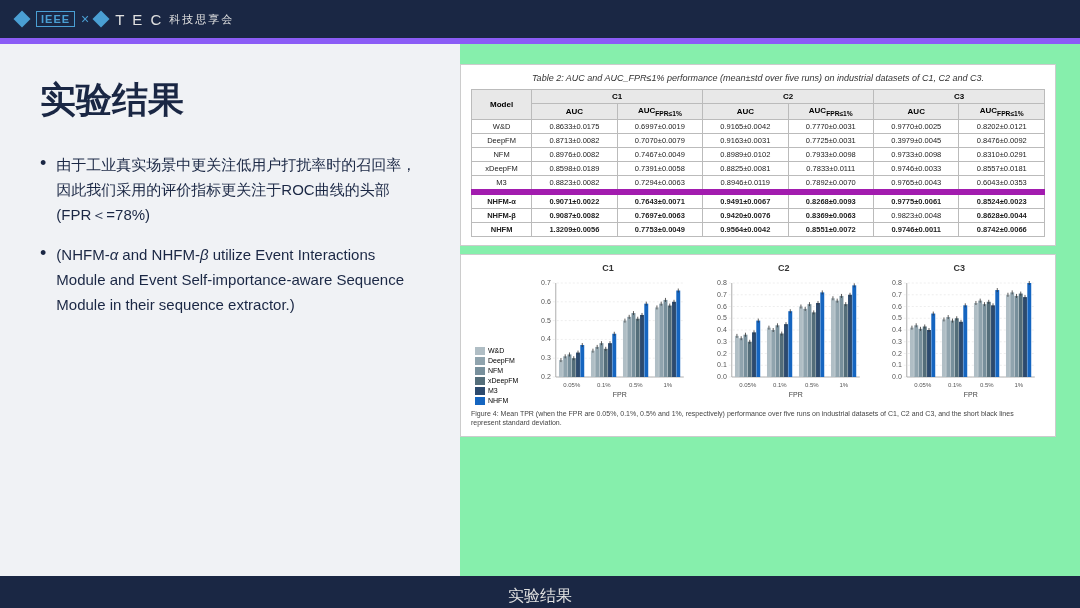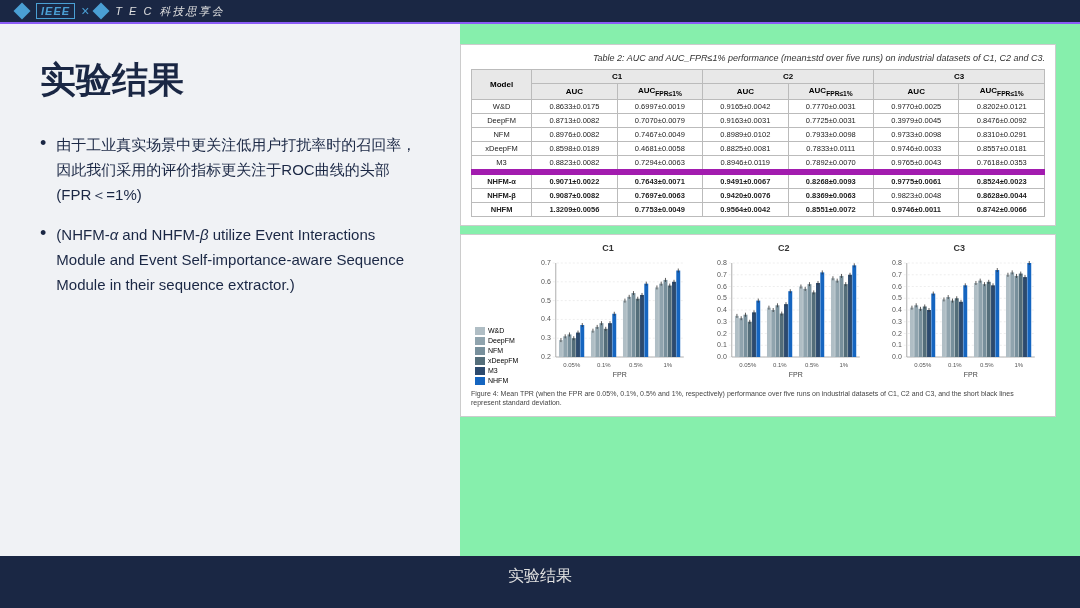--- a/index.html
+++ b/index.html
@@ -8,45 +8,44 @@
       height: 608px;
       background: #1a2744;
       font-family: 'Arial', sans-serif;
       overflow: hidden;
       position: relative;
     }
 
     
     .top-bar {
       width: 100%;
-      height: 24px;
+      height: 44px;
       background: #1a2744;
-      border-bottom: 2px solid #8b5cf6;
+      border-bottom: 6px solid #8b5cf6;
       display: flex;
       align-items: center;
       padding: 0 16px;
       gap: 8px;
-      font-style: italic;
     }
     .top-bar-logo {
       display: flex;
       align-items: center;
       gap: 6px;
     }
     .ieee-logo {
       color: #4a9fd4;
       font-size: 11px;
       font-weight: bold;
       border: 1px solid #4a9fd4;
       padding: 1px 4px;
       letter-spacing: 1px;
     }
     .tec-logo {
       color: #e0e0e0;
-      font-size: 11px;
+      font-size: 15px;
       letter-spacing: 2px;
     }
     .brand-text {
       color: #e0e0e0;
       font-size: 11px;
       letter-spacing: 2px;
     }
     .separator {
       color: #4a9fd4;
       font-size: 14px;
@@ -125,21 +124,21 @@
     }
 
     .data-table-container {
       background: white;
       border: 1px solid #ccc;
       padding: 8px 10px;
       font-size: 9px;
     }
 
     .table-caption {
-      text-align: right;
+      text-align: center;
       font-size: 9px;
       color: #333;
       margin-bottom: 6px;
       font-style: italic;
     }
 
     table.results-table {
       width: 100%;
       border-collapse: collapse;
       font-size: 8px;
@@ -262,21 +261,21 @@
 </div>
 
 <div class="main-content">
 
   <div class="left-panel">
     <div class="page-title">实验结果</div>
 
     <div class="bullet-section">
       <div class="bullet-item">
         <span class="bullet-dot">•</span>
-        <span class="bullet-text">由于工业真实场景中更关注低用户打扰率时的召回率，因此我们采用的评价指标更关注于ROC曲线的头部(FPR＜=1%)</span>
+        <span class="bullet-text">由于工业真实场景中更关注低用户打扰率时的召回率，因此我们采用的评价指标更关注于ROC曲线的头部(FPR＜=78%)</span>
       </div>
       <div class="bullet-item">
         <span class="bullet-dot">•</span>
         <span class="bullet-text">
           (NHFM-<span class="italic">α</span> and NHFM-<span class="italic">β</span> utilize Event Interactions Module and Event Self-importance-aware Sequence Module in their sequence extractor.)
         </span>
       </div>
     </div>
   </div>
 
@@ -325,34 +324,34 @@
               <td>0.8976±0.0082</td>
               <td>0.7467±0.0049</td>
               <td>0.8989±0.0102</td>
               <td>0.7933±0.0098</td>
               <td>0.9733±0.0098</td>
               <td>0.8310±0.0291</td>
             </tr>
             <tr>
               <td>xDeepFM</td>
               <td>0.8598±0.0189</td>
-              <td>0.4681±0.0058</td>
+              <td>0.7391±0.0058</td>
               <td>0.8825±0.0081</td>
               <td>0.7833±0.0111</td>
               <td>0.9746±0.0033</td>
               <td>0.8557±0.0181</td>
             </tr>
             <tr>
               <td>M3</td>
               <td>0.8823±0.0082</td>
               <td>0.7294±0.0063</td>
               <td>0.8946±0.0119</td>
               <td>0.7892±0.0070</td>
               <td>0.9765±0.0043</td>
-              <td>0.7618±0.0353</td>
+              <td>0.6043±0.0353</td>
             </tr>
             <tr class="section-top highlight">
               <td>NHFM-α</td>
               <td>0.9071±0.0022</td>
               <td>0.7643±0.0071</td>
               <td>0.9491±0.0067</td>
               <td>0.8268±0.0093</td>
               <td>0.9775±0.0061</td>
               <td>0.8524±0.0023</td>
             </tr>

